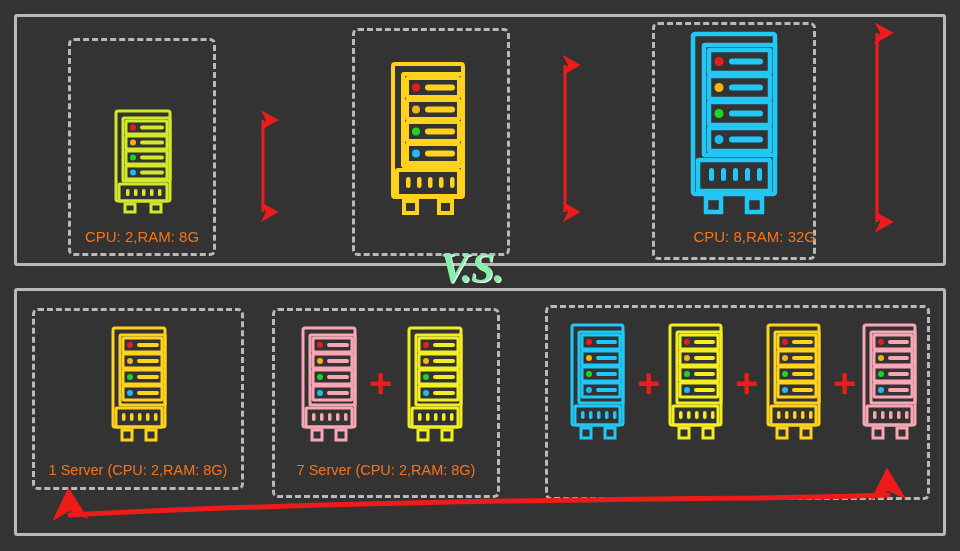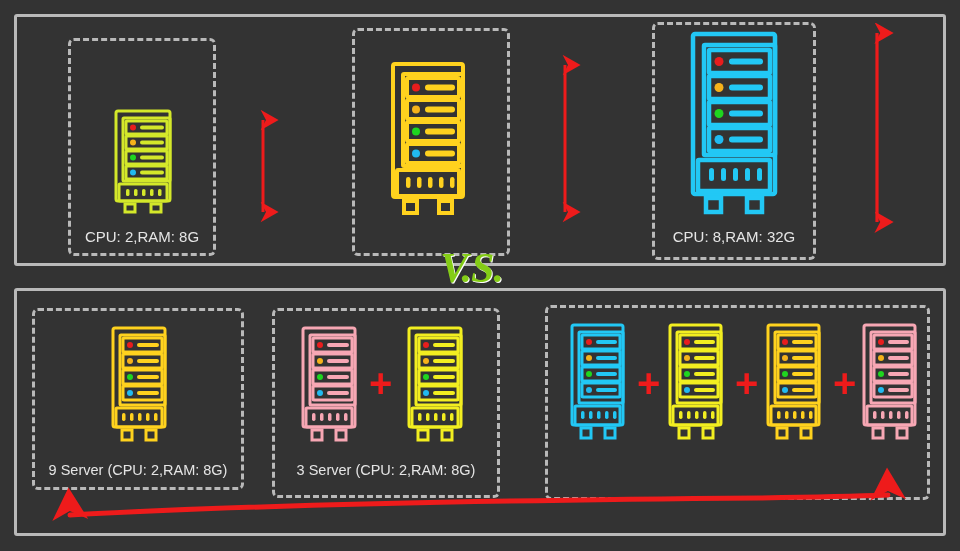--- a/index.html
+++ b/index.html
@@ -32,35 +32,35 @@
   .dashbox {
     position: absolute;
     border: 3px dashed #b9b9b9;
     border-radius: 6px;
     box-sizing: border-box;
   }
 
   
   .caption {
     position: absolute;
-    color: #e5e5e5;
+    color: #f97316;
     font-size: 15px;
     font-family: "Liberation Sans", sans-serif;
     white-space: nowrap;
     letter-spacing: 0px;
     text-align: center;
   }
   .caption.small { font-size: 14.5px; }
 
   
   #vs {
     position: absolute;
     left: 440px;
     top: 247px;
-    color: #84cc16;
+    color: #86efac;
     font-size: 42px;
     font-weight: bold;
     font-style: italic;
     font-family: "Liberation Serif", serif;
     letter-spacing: -1px;
     text-shadow: 1px 1px 0 #ffffff;
     z-index: 40;
     line-height: 1;
   }
 
@@ -179,21 +179,21 @@
         <rect x="43" y="80.5" width="34" height="6" rx="3" fill="#22c8f5"></rect>
         <rect x="43" y="106.5" width="34" height="6" rx="3" fill="#22c8f5"></rect>
         <rect x="23" y="138" width="5" height="13" rx="2.5" fill="#22c8f5"></rect>
         <rect x="35" y="138" width="5" height="13" rx="2.5" fill="#22c8f5"></rect>
         <rect x="47" y="138" width="5" height="13" rx="2.5" fill="#22c8f5"></rect>
         <rect x="59" y="138" width="5" height="13" rx="2.5" fill="#22c8f5"></rect>
         <rect x="71" y="138" width="5" height="13" rx="2.5" fill="#22c8f5"></rect>
       </g>
     </svg>
   </div>
-  <div class="caption" style="left:652px; top:228px; width:164px;">CPU: 8,RAM: 32G</div>
+  <div class="caption" style="left:652px; top:228px; width:164px;text-align:right;">CPU: 8,RAM: 32G</div>
 
   <div class="panel" id="panel-bottom"></div>
 
   <div class="dashbox" style="left:32px; top:308px; width:212px; height:182px;"></div>
   <div class="dashbox" style="left:272px; top:308px; width:228px; height:190px;"></div>
   <div class="dashbox" style="left:545px; top:305px; width:385px; height:195px;"></div>
 
   <div class="server" style="left:108px; top:325px; width:62px; height:118px;">
     <svg viewBox="0 0 62 118" xmlns="http://www.w3.org/2000/svg">
       <g fill="none" stroke="#ffd21e" stroke-width="3">
@@ -217,21 +217,21 @@
         <rect x="29" y="50" width="22" height="4" rx="2" fill="#ffd21e"></rect>
         <rect x="29" y="66" width="22" height="4" rx="2" fill="#ffd21e"></rect>
         <rect x="14" y="88" width="3.5" height="8" rx="1.7" fill="#ffd21e"></rect>
         <rect x="22" y="88" width="3.5" height="8" rx="1.7" fill="#ffd21e"></rect>
         <rect x="30" y="88" width="3.5" height="8" rx="1.7" fill="#ffd21e"></rect>
         <rect x="38" y="88" width="3.5" height="8" rx="1.7" fill="#ffd21e"></rect>
         <rect x="46" y="88" width="3.5" height="8" rx="1.7" fill="#ffd21e"></rect>
       </g>
     </svg>
   </div>
-  <div class="caption small" style="left:32px; top:462px; width:212px;">9 Server (CPU: 2,RAM: 8G)</div>
+  <div class="caption small" style="left:32px; top:462px; width:212px;">1 Server (CPU: 2,RAM: 8G)</div>
 
   <div class="server" style="left:298px; top:325px; width:62px; height:118px;">
     <svg viewBox="0 0 62 118" xmlns="http://www.w3.org/2000/svg">
       <g fill="none" stroke="#f7a7b4" stroke-width="3">
         <rect x="5" y="3" width="52" height="99" rx="2"></rect>
         <rect x="12" y="10" width="45" height="70" rx="1"></rect>
         <rect x="15" y="13" width="39" height="14" rx="1"></rect>
         <rect x="15" y="29" width="39" height="14" rx="1"></rect>
         <rect x="15" y="45" width="39" height="14" rx="1"></rect>
         <rect x="15" y="61" width="39" height="14" rx="1"></rect>
@@ -282,21 +282,21 @@
         <rect x="29" y="50" width="22" height="4" rx="2" fill="#f2ee20"></rect>
         <rect x="29" y="66" width="22" height="4" rx="2" fill="#f2ee20"></rect>
         <rect x="14" y="88" width="3.5" height="8" rx="1.7" fill="#f2ee20"></rect>
         <rect x="22" y="88" width="3.5" height="8" rx="1.7" fill="#f2ee20"></rect>
         <rect x="30" y="88" width="3.5" height="8" rx="1.7" fill="#f2ee20"></rect>
         <rect x="38" y="88" width="3.5" height="8" rx="1.7" fill="#f2ee20"></rect>
         <rect x="46" y="88" width="3.5" height="8" rx="1.7" fill="#f2ee20"></rect>
       </g>
     </svg>
   </div>
-  <div class="caption small" style="left:272px; top:462px; width:228px;">3 Server (CPU: 2,RAM: 8G)</div>
+  <div class="caption small" style="left:272px; top:462px; width:228px;">7 Server (CPU: 2,RAM: 8G)</div>
 
   <div class="server" style="left:568px; top:322px; width:60px; height:120px;">
     <svg viewBox="0 0 60 120" xmlns="http://www.w3.org/2000/svg">
       <g fill="none" stroke="#22c8f5" stroke-width="3">
         <rect x="4" y="3" width="51" height="100" rx="2"></rect>
         <rect x="11" y="10" width="44" height="71" rx="1"></rect>
         <rect x="14" y="13" width="38" height="14" rx="1"></rect>
         <rect x="14" y="29" width="38" height="14" rx="1"></rect>
         <rect x="14" y="45" width="38" height="14" rx="1"></rect>
         <rect x="14" y="61" width="38" height="14" rx="1"></rect>

